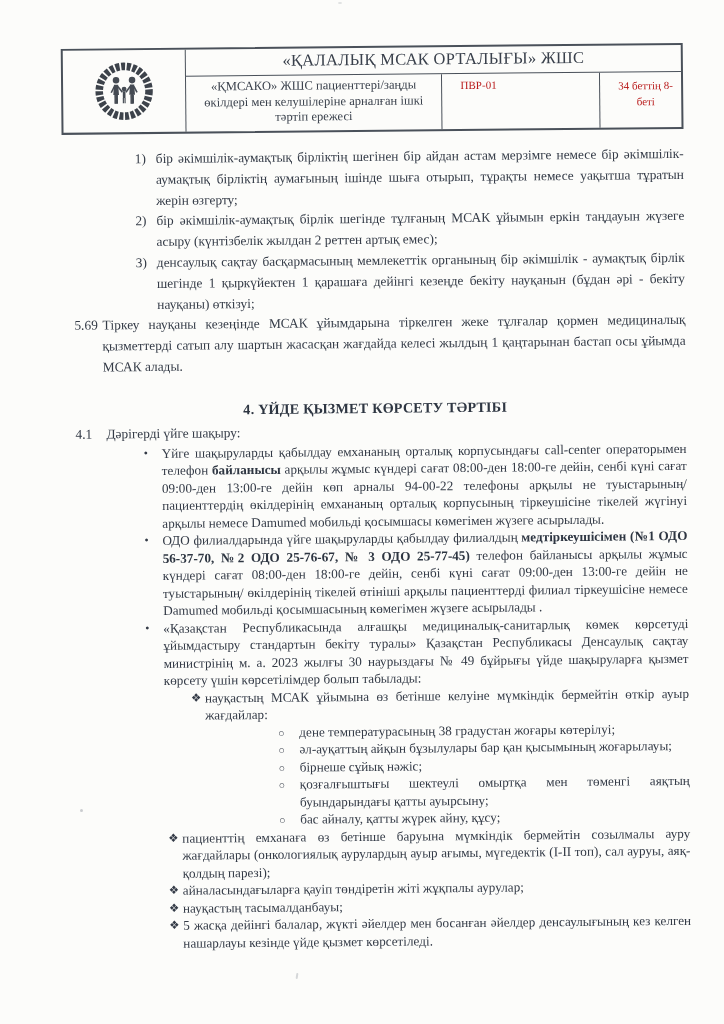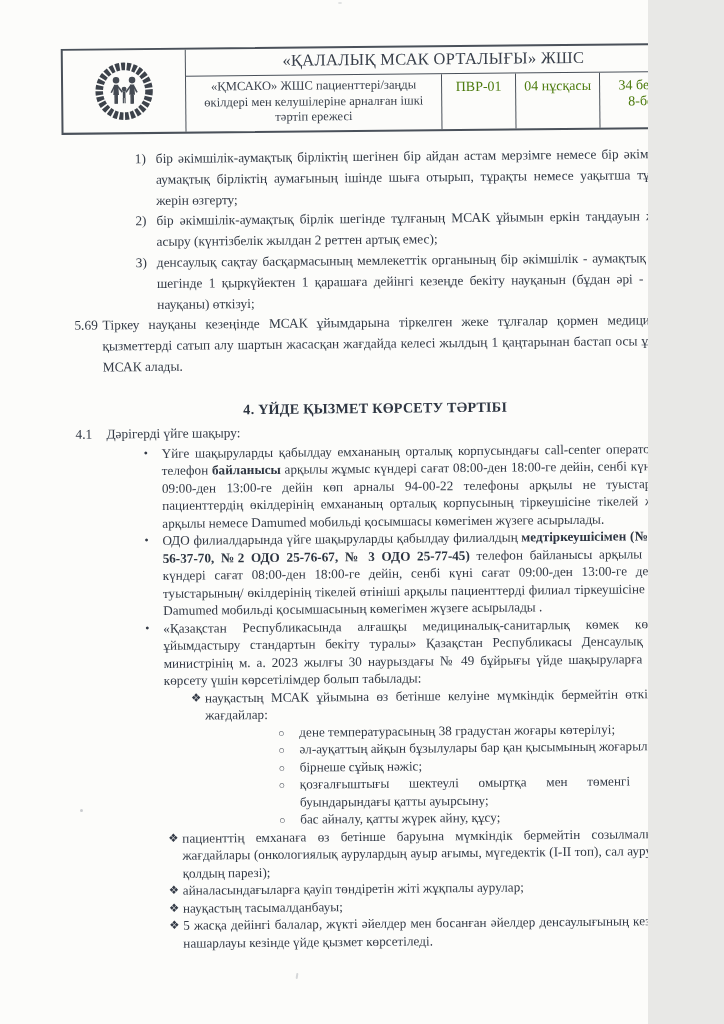--- a/index.html
+++ b/index.html
@@ -2,21 +2,21 @@
 <html><head>
 <meta charset="utf-8">
 <style>
   html,body{margin:0;padding:0;}
   body{
     width:724px;height:1024px;overflow:hidden;
     background:#e8e8e6;
     font-family:"Liberation Serif","DejaVu Serif",serif;
   }
   .sheet{
-    position:relative;width:648px;height:1024px;
+    position:relative;width:724px;height:1024px;
     background:#fcfcfa;color:#343b47;overflow:hidden;
   }
   .content{
     position:absolute;top:0;left:0;width:724px;box-sizing:border-box;
     padding:46px 39px 0 63px;
     transform:rotate(-0.55deg);transform-origin:50% 30%;
   }
   
   .doc-header{
     display:grid;
@@ -31,21 +31,21 @@
   .title-cell{
     grid-column:2/6;grid-row:1;
     border-left:1.6px solid #4a515a;border-bottom:1.6px solid #4a515a;
     text-align:center;font-size:16.5px;letter-spacing:.3px;padding-top:2px;color:#3a414c;
   }
   .desc-cell{
     grid-column:2;grid-row:2;border-left:1.6px solid #4a515a;
     text-align:center;font-size:12.6px;line-height:15.6px;padding:3px 8px 0 8px;color:#3a414c;
   }
   .code-cell,.version-cell,.pages-cell{
-    border-left:1.6px solid #4a515a;text-align:center;font-size:14px;padding-top:5px;color:#4d7c0f;
+    border-left:1.6px solid #4a515a;text-align:center;font-size:11px;padding-top:5px;color:#b91c1c;
   }
   .code-cell{grid-column:3;grid-row:2;}
   .version-cell{grid-column:4;grid-row:2;}
   .pages-cell{grid-column:5;grid-row:2;padding-left:16px;padding-right:6px;line-height:16px;}
   
   .bodytext{font-size:13.4px;}
   .just{text-align:justify;}
   .item{position:relative;}
   .mk{position:absolute;top:0;}
   .numbered{margin-top:15px;line-height:20.8px;}
@@ -107,21 +107,20 @@
 
           <circle cx="36" cy="33.5" r="2.7" fill="#454b53"></circle>
           <rect x="34.5" y="36" width="3" height="7.5" fill="#454b53"></rect>
           <rect x="34.4" y="43.5" width="1.3" height="6" fill="#454b53"></rect>
           <rect x="36.3" y="43.5" width="1.3" height="6" fill="#454b53"></rect>
         </svg>
       </div>
       <div class="cell title-cell">«ҚАЛАЛЫҚ МСАК ОРТАЛЫҒЫ» ЖШС</div>
       <div class="cell desc-cell">«ҚМСАКО» ЖШС пациенттері/заңды өкілдері мен келушілеріне арналған ішкі тәртіп ережесі</div>
       <div class="cell code-cell">ПВР-01</div>
-      <div class="cell version-cell">04 нұсқасы</div>
       <div class="cell pages-cell">34 беттің 8-беті</div>
     </div>
 
     <div class="bodytext numbered">
       <div class="item num-item just">
         <span class="mk">1)</span>
         <span>бір әкімшілік-аумақтық бірліктің шегінен бір айдан астам мерзімге немесе бір әкімшілік-аумақтық бірліктің аумағының ішінде шыға отырып, тұрақты немесе уақытша тұратын жерін өзгерту;</span>
       </div>
       <div class="item num-item just">
         <span class="mk">2)</span>

